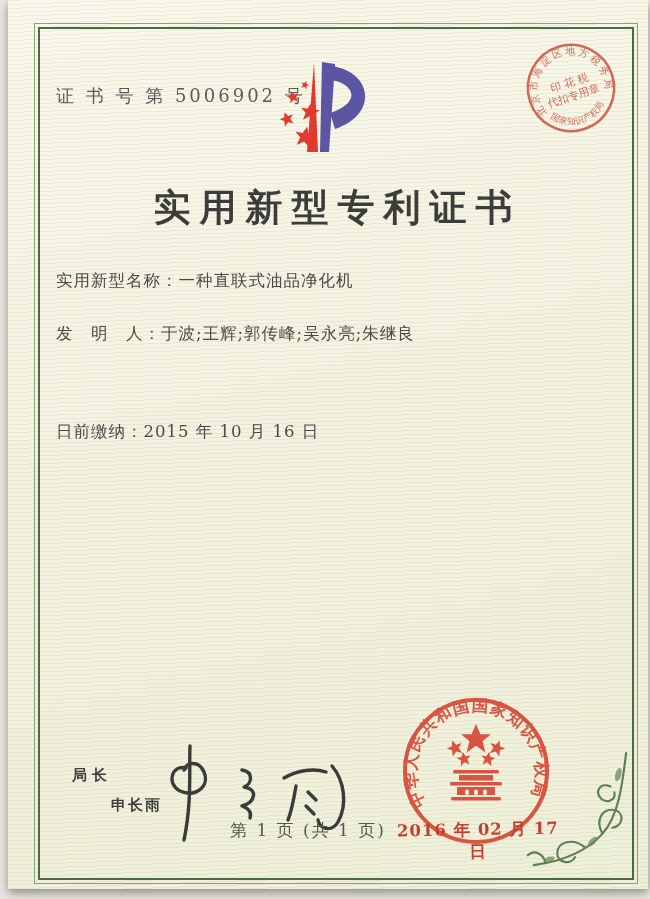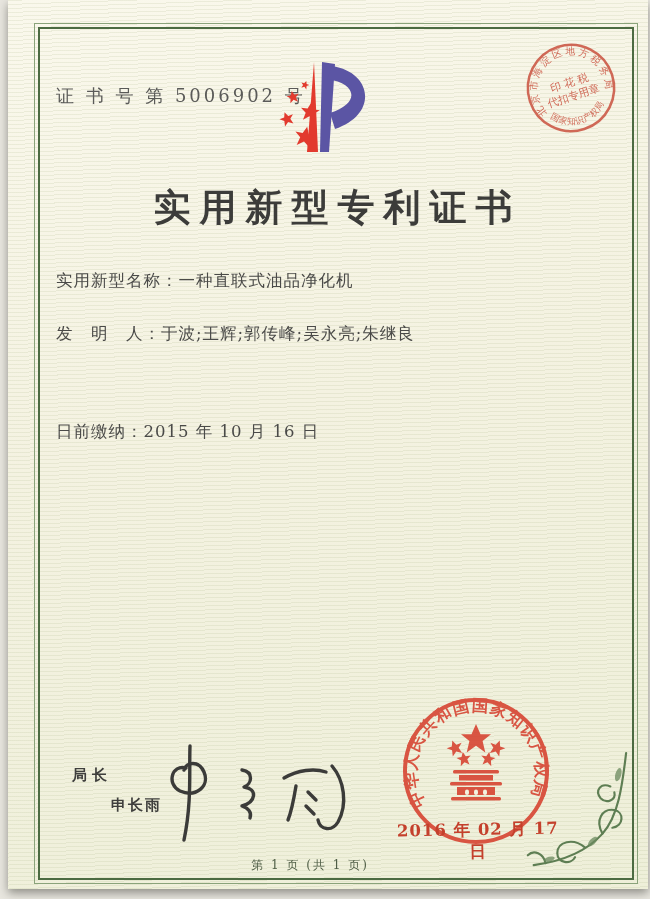--- a/index.html
+++ b/index.html
@@ -62,22 +62,22 @@
     margin-left:47px;
   }
   .signature{position:absolute;left:148px;top:740px;width:230px;height:110px;}
   .office-seal{position:absolute;left:392px;top:695px;width:152px;height:152px;opacity:.88;}
   .seal-date{
     position:absolute;left:385px;top:819px;width:170px;text-align:center;
     font-size:16.5px;color:#c4402c;letter-spacing:1px;transform:rotate(-1deg);
     font-weight:600;
   }
   .footer{
-    position:absolute;left:222px;top:857px;width:160px;text-align:center;
-    font-size:12px;color:#4e5d45;letter-spacing:2px;
+    position:absolute;left:222px;top:819px;width:160px;text-align:left;
+    font-size:17px;color:#4e5d45;letter-spacing:2px;
   }
   .flourish{position:absolute;right:14px;bottom:14px;width:118px;height:128px;}
   svg text{font-family:"DejaVu Serif","Liberation Serif",serif;}
 </style>
 </head>
 <body>
 
 <svg width="0" height="0" style="position:absolute">
   <defs>
     <path id="star5" d="M0,-10L3,-3.2L10,-3.2L4.4,1.3L6.2,9L0,4.5L-6.2,9L-4.4,1.3L-10,-3.2L-3,-3.2Z"></path>

